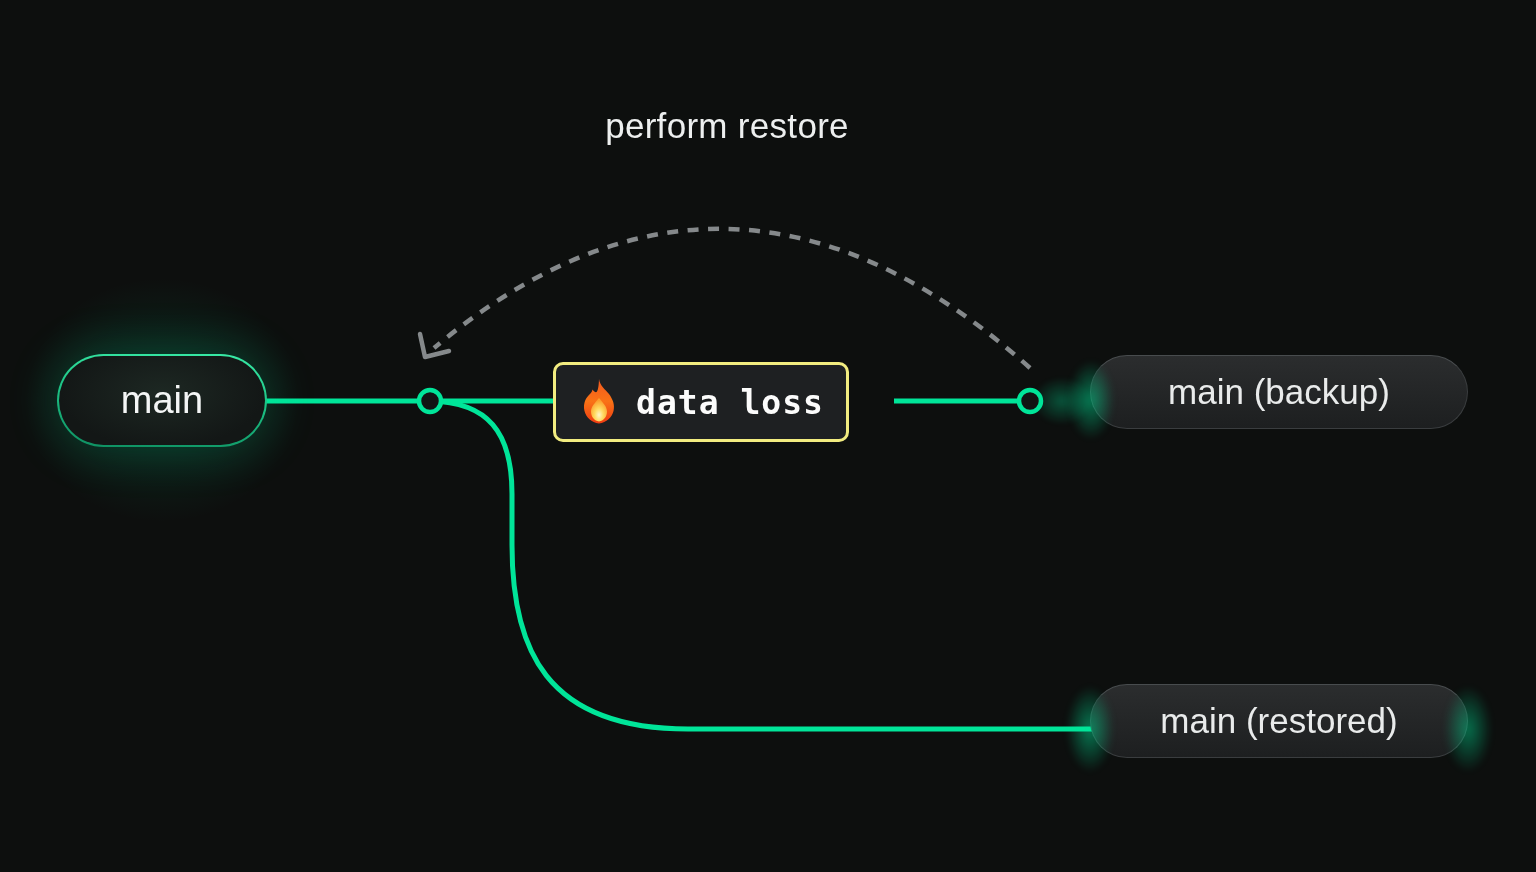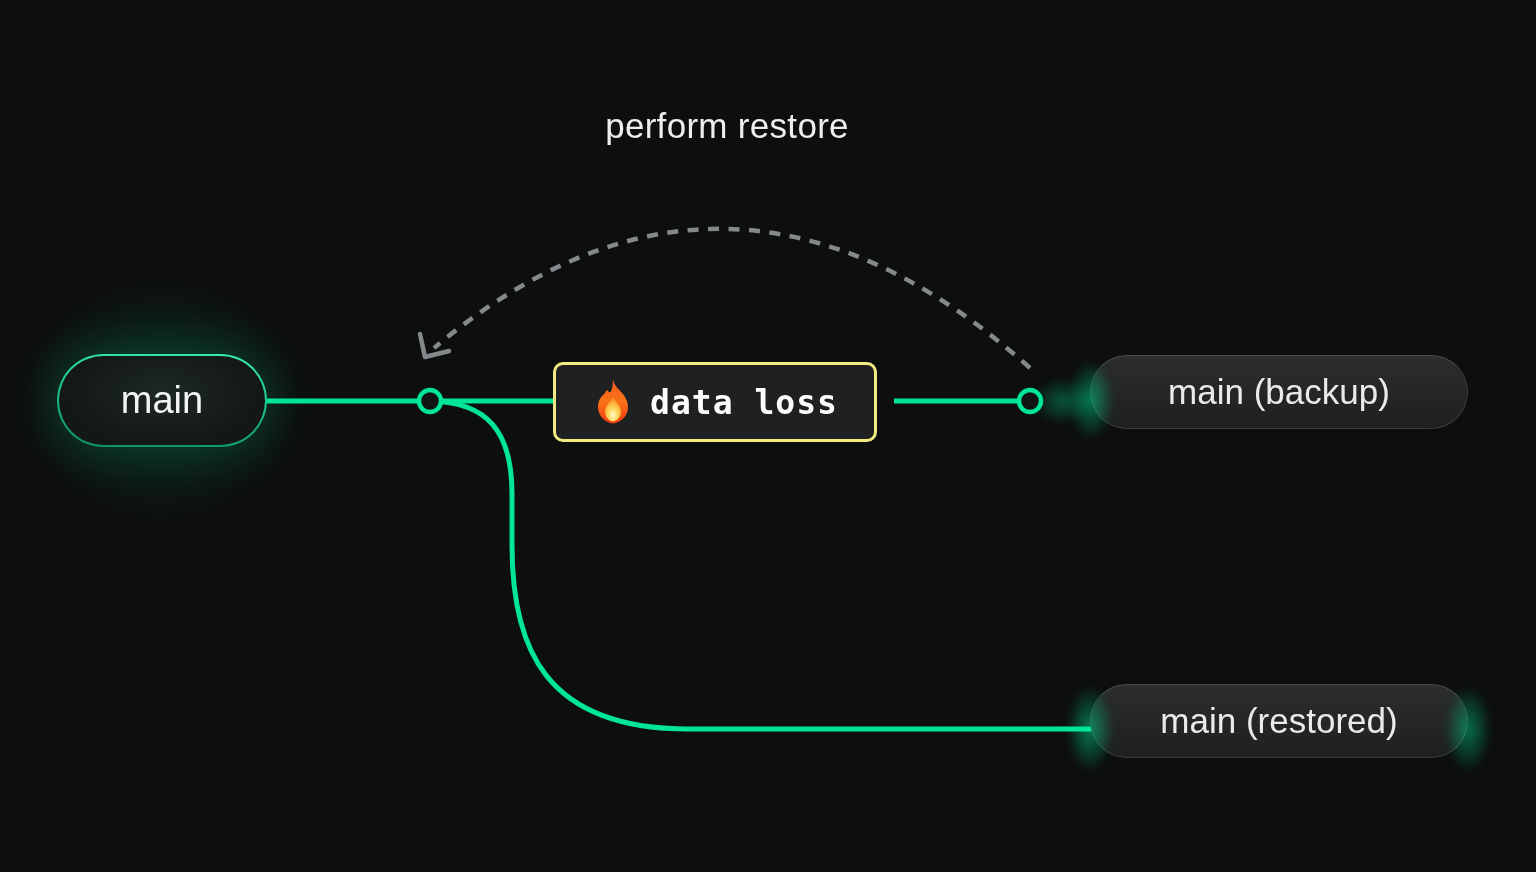--- a/index.html
+++ b/index.html
@@ -88,21 +88,21 @@
   .pill-backup  { left: 1090px; top: 355px; }
   .pill-restored{ left: 1090px; top: 684px; justify-content: center; }
   .pill-gray .pill-label {
     color: #E9EBEB;
     font-size: 35px;
     font-weight: 400;
   }
 
   .event-box {
     position: absolute;
-    left: 553px; top: 362px; width: 324px; height: 80px;
+    left: 553px; top: 362px; width: 296px; height: 80px;
     box-sizing: border-box;
     background: #1E2022;
     border: 3px solid #F2EC80;
     border-radius: 10px;
     display: flex; align-items: center; justify-content: center;
     gap: 16px;
   }
   .event-label {
     font-family: "DejaVu Sans Mono", monospace;
     font-weight: 700;

